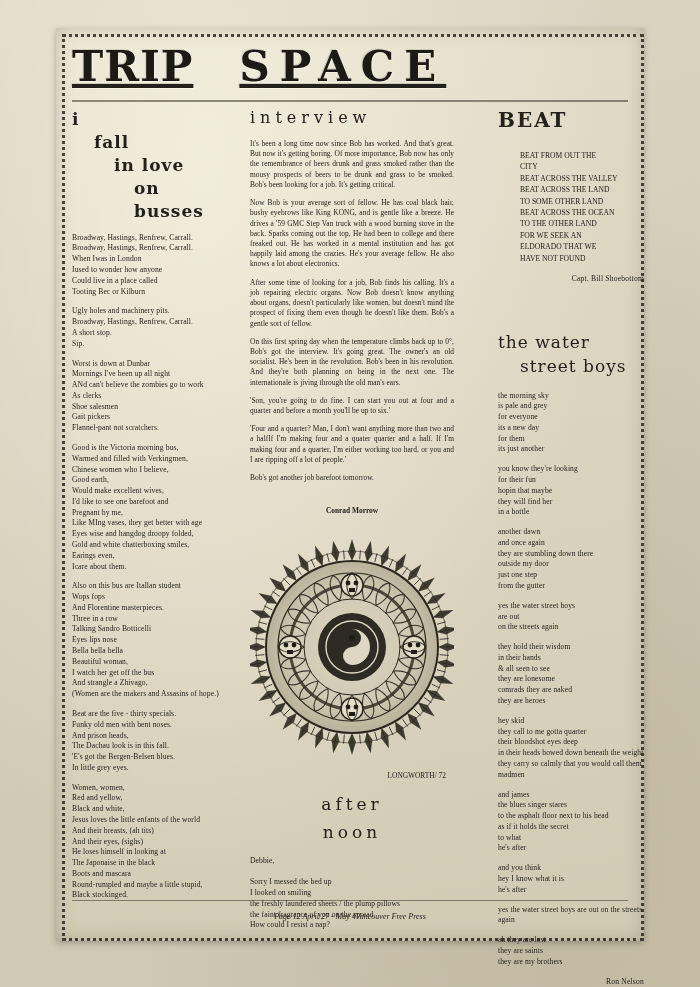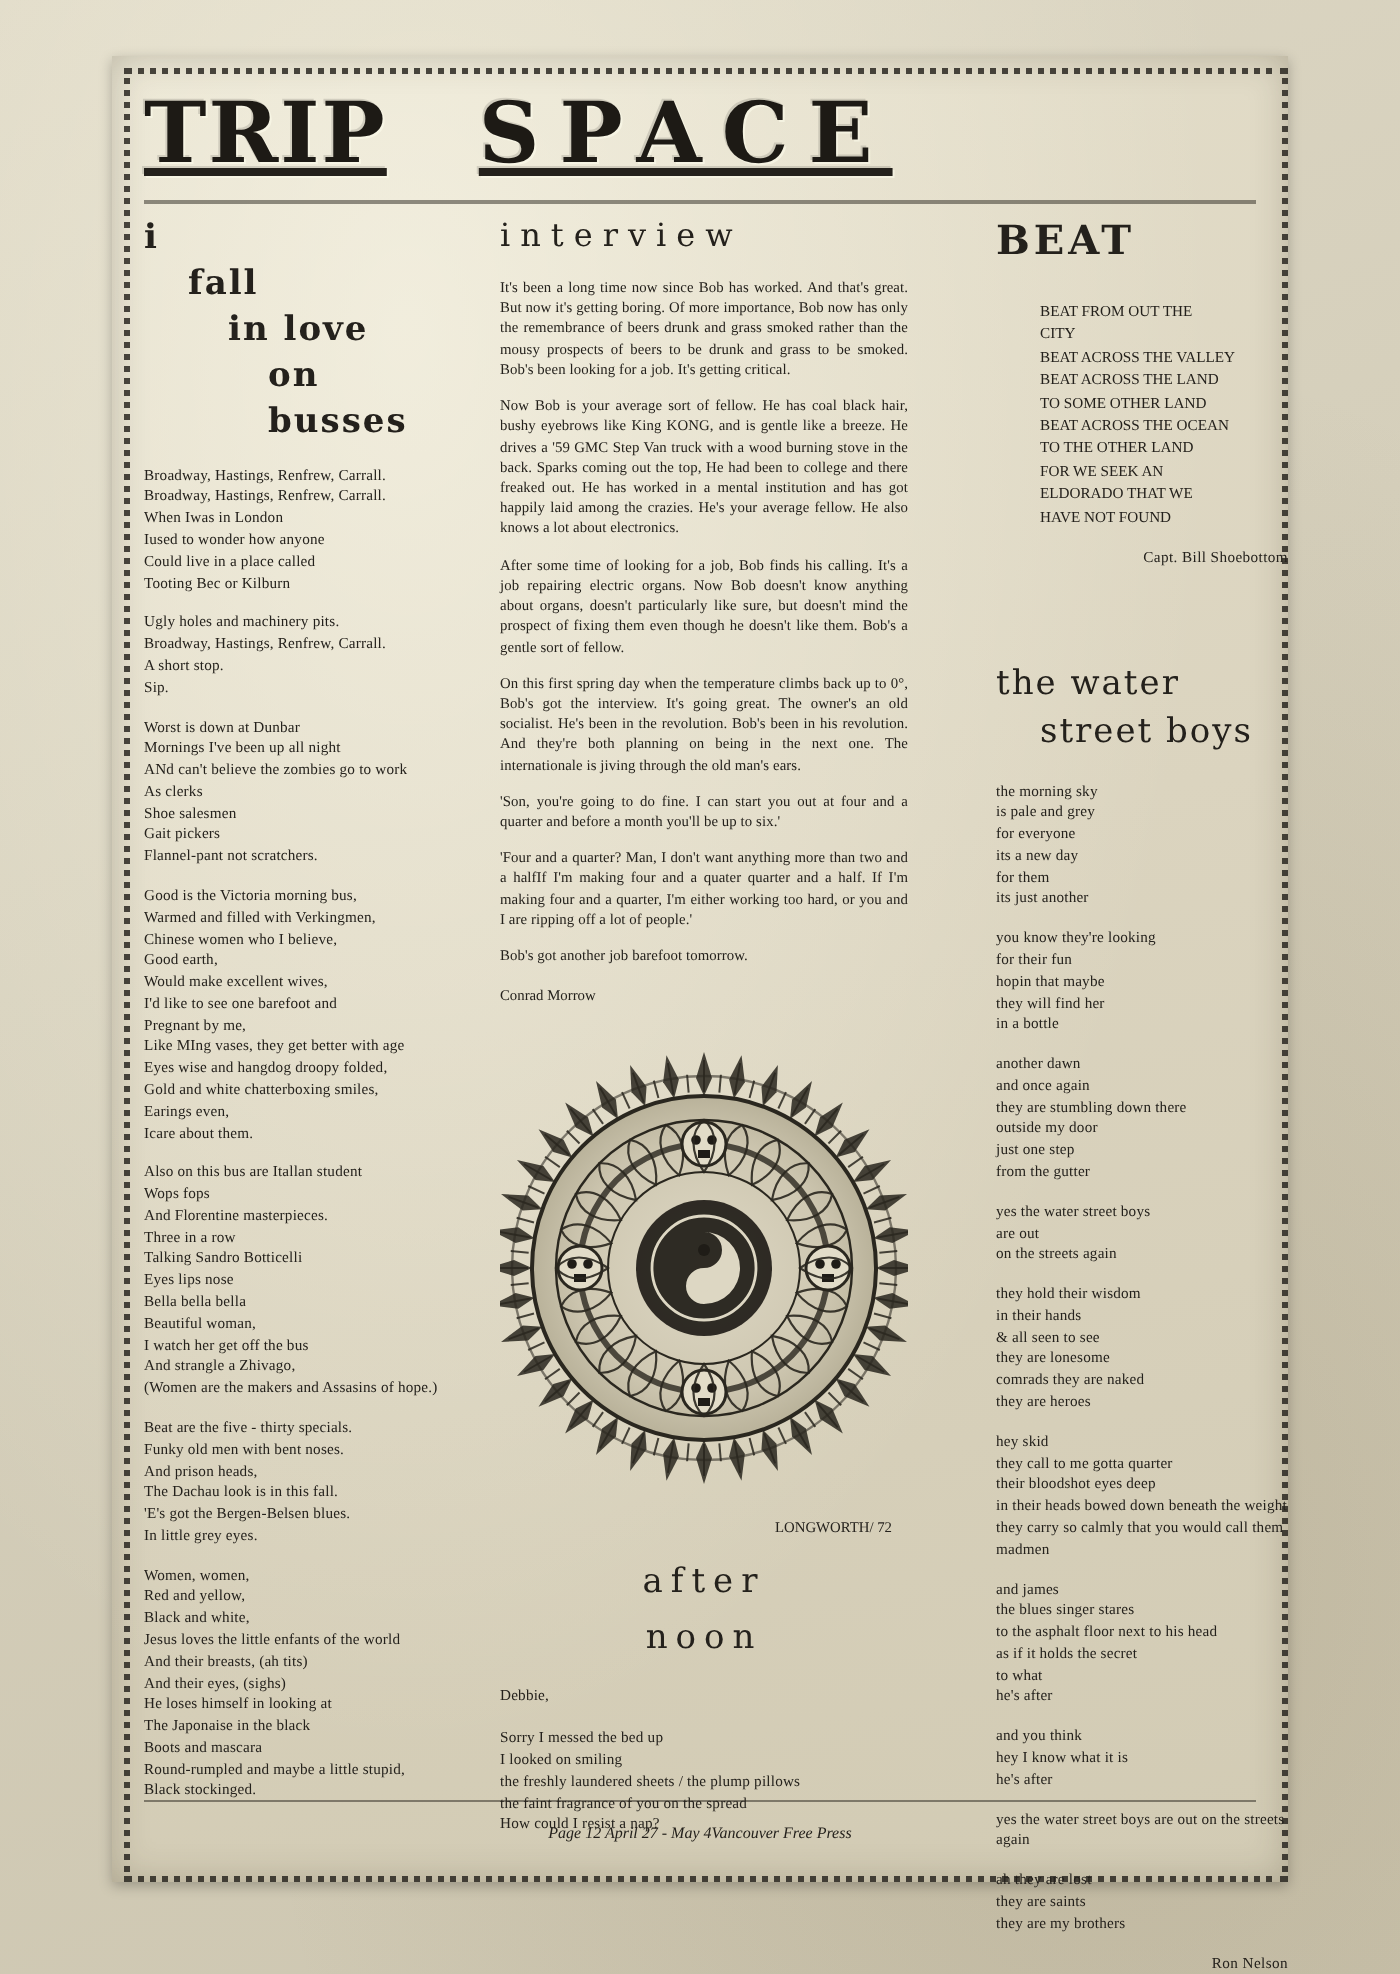--- a/index.html
+++ b/index.html
@@ -85,21 +85,21 @@
   
   .mid-title{
     font-family:"DejaVu Serif", serif;
     font-size:16px;letter-spacing:5px;margin-bottom:12px;
   }
   .body p{
     font-size:7.4px;line-height:1.38;margin:0 0 8px 0;text-align:justify;
     letter-spacing:.05px;
   }
   .credit{
-    font-size:7.4px;margin-top:10px;
+    font-size:7.4px;text-align:center;margin-top:23px;font-weight:bold;
   }
 
   
   .mandala-wrap{
     margin-top:14px;width:204px;height:236px;position:relative;
   }
   .mandala-caption{
     font-size:7.4px;text-align:right;margin-top:2px;padding-right:8px;
   }
 
@@ -215,21 +215,21 @@
 Round-rumpled and maybe a little stupid,
 Black stockinged.</div>
 
       </div>
 
       <div class="col col-m">
         <div class="mid-title">interview</div>
         <div class="body">
           <p>It's been a long time now since Bob has worked. And that's great. But now it's getting boring. Of more importance, Bob now has only the remembrance of beers drunk and grass smoked rather than the mousy prospects of beers to be drunk and grass to be smoked. Bob's been looking for a job. It's getting critical.</p>
           <p>Now Bob is your average sort of fellow. He has coal black hair, bushy eyebrows like King KONG, and is gentle like a breeze. He drives a '59 GMC Step Van truck with a wood burning stove in the back. Sparks coming out the top, He had been to college and there freaked out. He has worked in a mental institution and has got happily laid among the crazies. He's your average fellow. He also knows a lot about electronics.</p>
-          <p>After some time of looking for a job, Bob finds his calling. It's a job repairing electric organs. Now Bob doesn't know anything about organs, doesn't particularly like sure, but doesn't mind the prospect of fixing them even though he doesn't like them. Bob's a gentle sort of fellow.</p>
+          <p>After some time of looking for a job, Bob finds his calling. It's a job repairing electric organs. Now Bob doesn't know anything about organs, doesn't particularly like women, but doesn't mind the prospect of fixing them even though he doesn't like them. Bob's a gentle sort of fellow.</p>
           <p>On this first spring day when the temperature climbs back up to 0°, Bob's got the interview. It's going great. The owner's an old socialist. He's been in the revolution. Bob's been in his revolution. And they're both planning on being in the next one. The internationale is jiving through the old man's ears.</p>
           <p>'Son, you're going to do fine. I can start you out at four and a quarter and before a month you'll be up to six.'</p>
           <p>'Four and a quarter? Man, I don't want anything more than two and a halfIf I'm making four and a quater quarter and a half. If I'm making four and a quarter, I'm either working too hard, or you and I are ripping off a lot of people.'</p>
           <p>Bob's got another job barefoot tomorrow.</p>
         </div>
         <div class="credit">Conrad Morrow</div>
 
         <div class="mandala-wrap">
           <svg width="204" height="236" viewBox="0 0 204 236">
             <defs>

